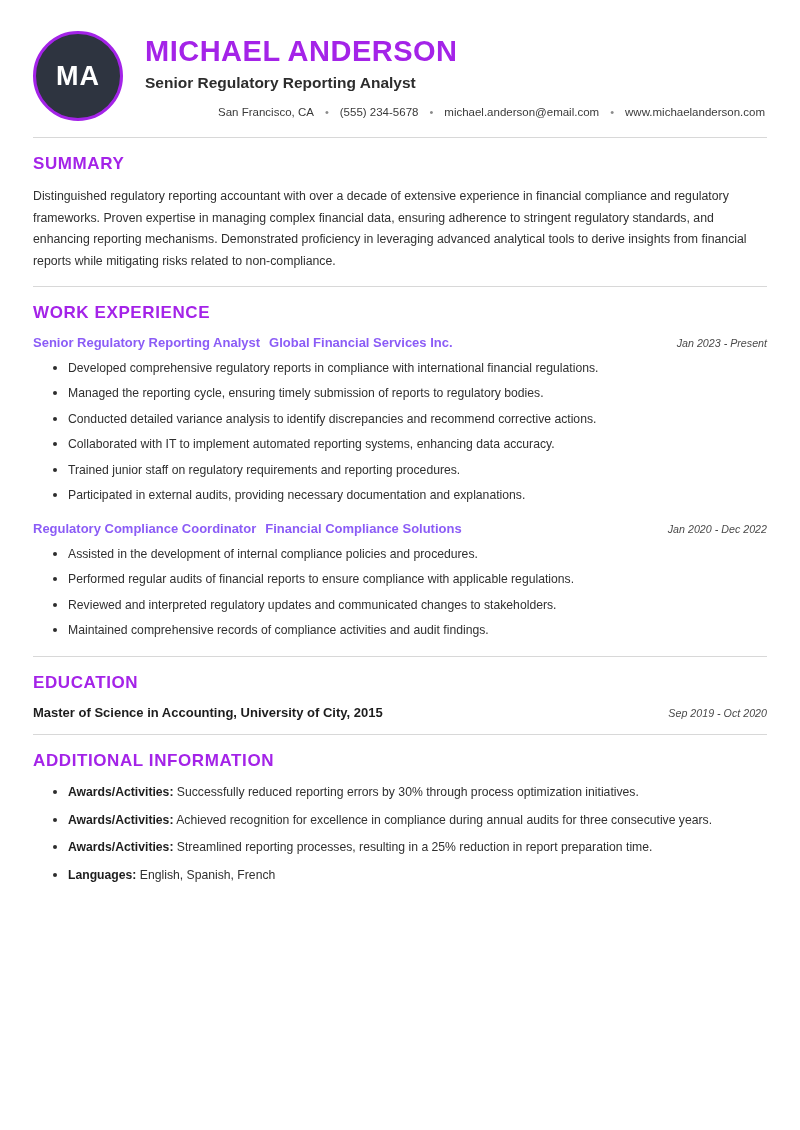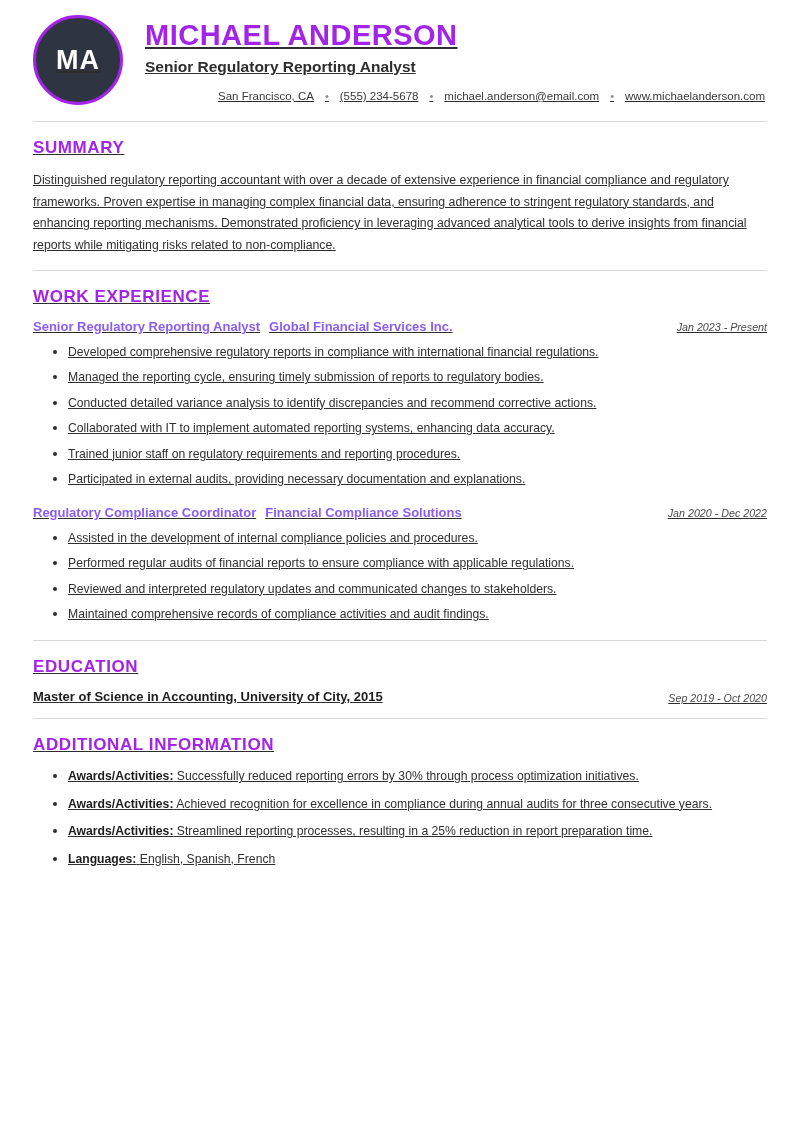--- a/index.html
+++ b/index.html
@@ -11,23 +11,22 @@
     width: 800px;
     height: 1130px;
     font-family: "Liberation Sans", sans-serif;
     color: #2d2d2d;
     -webkit-font-smoothing: antialiased;
   }
   .page {
     width: 800px;
     height: 1030px;
     box-sizing: border-box;
-    padding: 12px 33px 0 33px;
+    padding: 28px 33px 0 33px;
     position: relative;
-    text-decoration: underline;
   }
 
   
   .header {
     display: flex;
     align-items: flex-start;
     padding-bottom: 16px;
   }
   .avatar {
     width: 84px;
@@ -155,21 +154,21 @@
     top: 7px;
     width: 4px;
     height: 4px;
     border-radius: 50%;
     background: #2d2d2d;
   }
 
   
   .edu-row {
     display: flex;
-    align-items: flex-end;
+    align-items: center;
     justify-content: space-between;
   }
   .edu-degree {
     font-size: 13px;
     font-weight: bold;
     color: #1d1d1d;
   }
   .edu-dates {
     font-size: 10.7px;
     font-style: italic;

